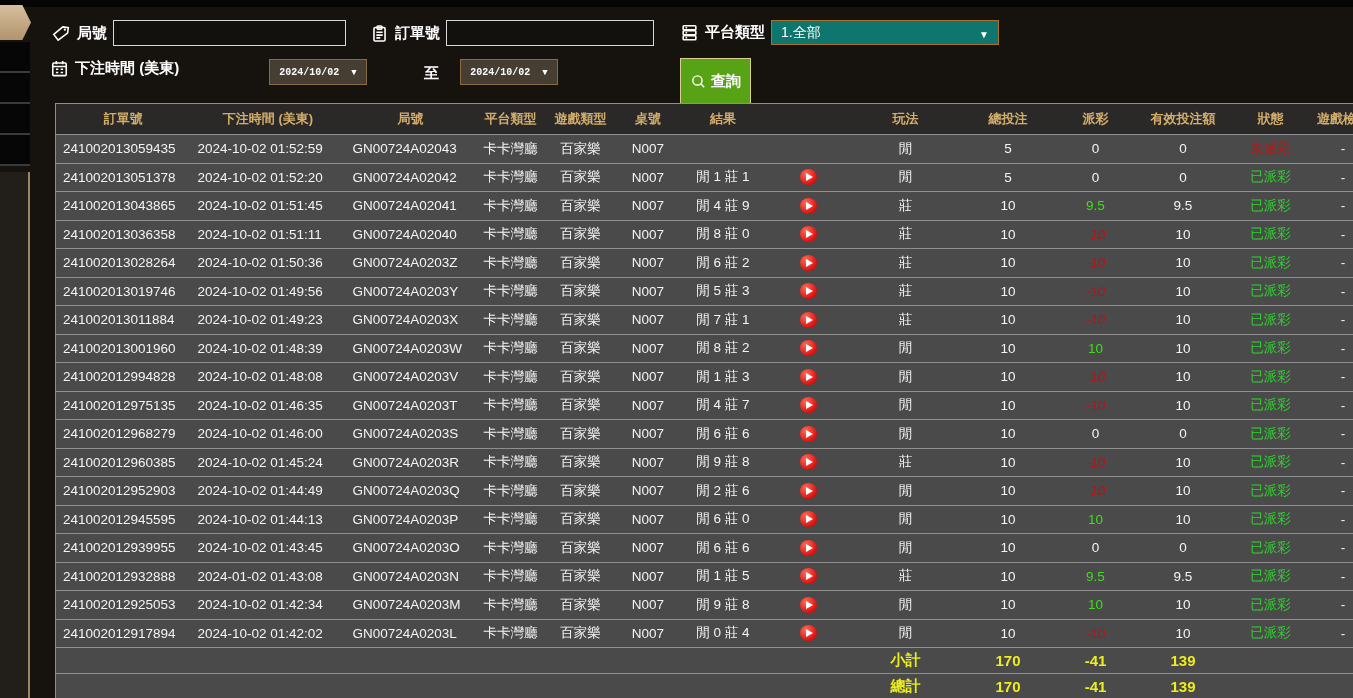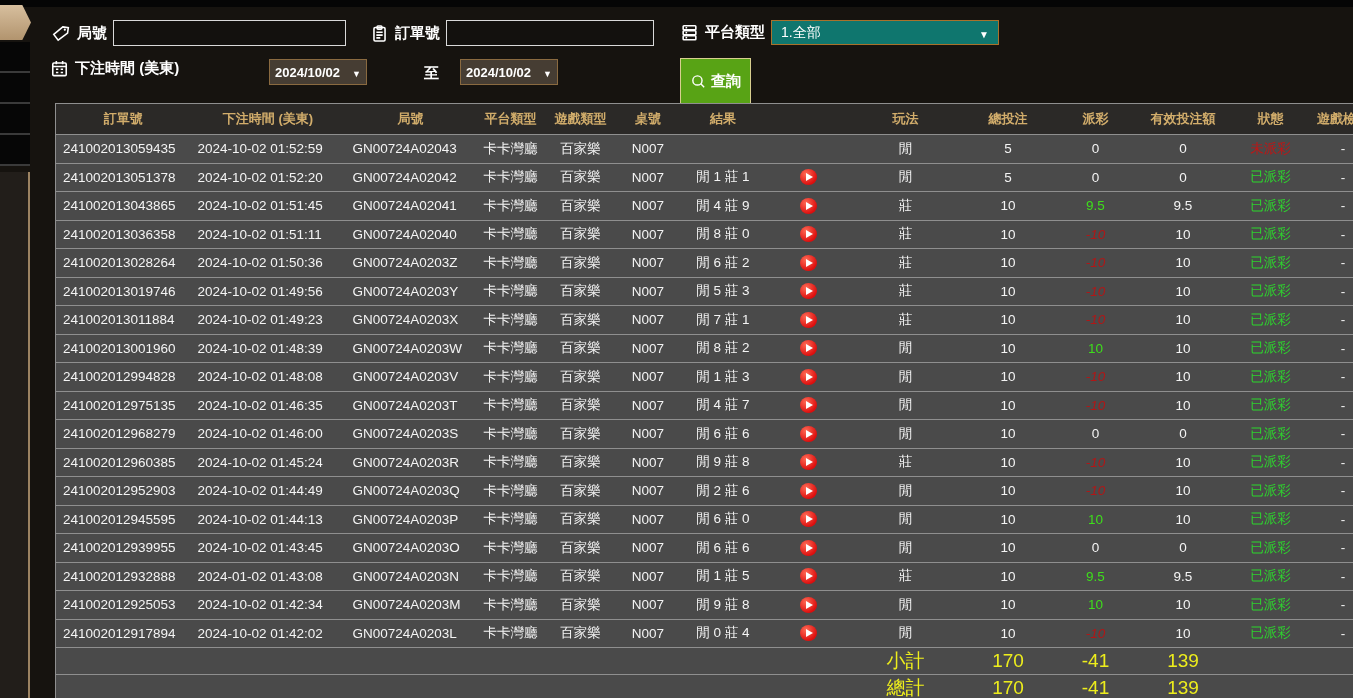--- a/index.html
+++ b/index.html
@@ -39,21 +39,21 @@
   }
   .platform-select{
     width:228px;height:25px;background:#0f766e;border:1px solid #a9712b;
     display:flex;align-items:center;padding:0 9px;font-size:14px;color:#fff;cursor:pointer;
   }
   .platform-select .caret{margin-left:auto;}
   .caret::after{content:"▼";font-size:10px;color:#fff;}
   .date-select{
     width:98px;height:26px;background:#463d33;border:1px solid #8a6a40;
     display:flex;align-items:center;justify-content:center;gap:12px;
-    color:#fff;font-size:13px;font-weight:bold;cursor:pointer;
+    color:#fff;font-size:10px;font-weight:bold;cursor:pointer;font-family:Liberation Mono, monospace;
   }
   .date-select .caret::after{font-size:9px;}
   .query-btn{
     height:46px;padding:0 9px;background:var(--btn-green);border:1px solid var(--btn-border);
     display:flex;align-items:center;gap:4px;color:#fff;font-size:15px;font-weight:bold;cursor:pointer;
   }
   .query-btn .ficon{width:17px;height:17px;}
 
   
   .table-wrap{position:absolute;left:55px;top:103px;right:0;bottom:0;overflow:hidden;}
@@ -64,21 +64,21 @@
     font-size:13px;font-weight:bold;text-align:center;
     border-top:1px solid var(--line);
   }
   tbody td{
     height:28.5px;background:var(--row-bg);color:#f4f4f4;
     font-size:13.5px;text-align:center;border-top:1px solid var(--line);
   }
   td.al{text-align:left;padding-left:7px;}
   .pos{color:var(--pos);} .neg{color:var(--neg);font-style:italic;} .zero{color:#f4f4f4;}
   .paid{color:var(--paid);} .unpaid{color:var(--unpaid);}
-  tr.summary td{height:26px;color:var(--yellow);font-weight:normal;font-size:19px;}
+  tr.summary td{height:26px;color:var(--yellow);font-weight:bold;font-size:15px;}
   .play-icon{
     display:inline-block;width:17px;height:16px;border-radius:50%;
     background:radial-gradient(circle at 35% 30%,#ff6a55,#dc0d0d 72%);
     position:relative;vertical-align:middle;cursor:pointer;
   }
   .play-icon::after{
     content:"";position:absolute;left:6px;top:4px;
     border-left:7px solid #fff;border-top:4px solid transparent;border-bottom:4px solid transparent;
   }
 </style>

